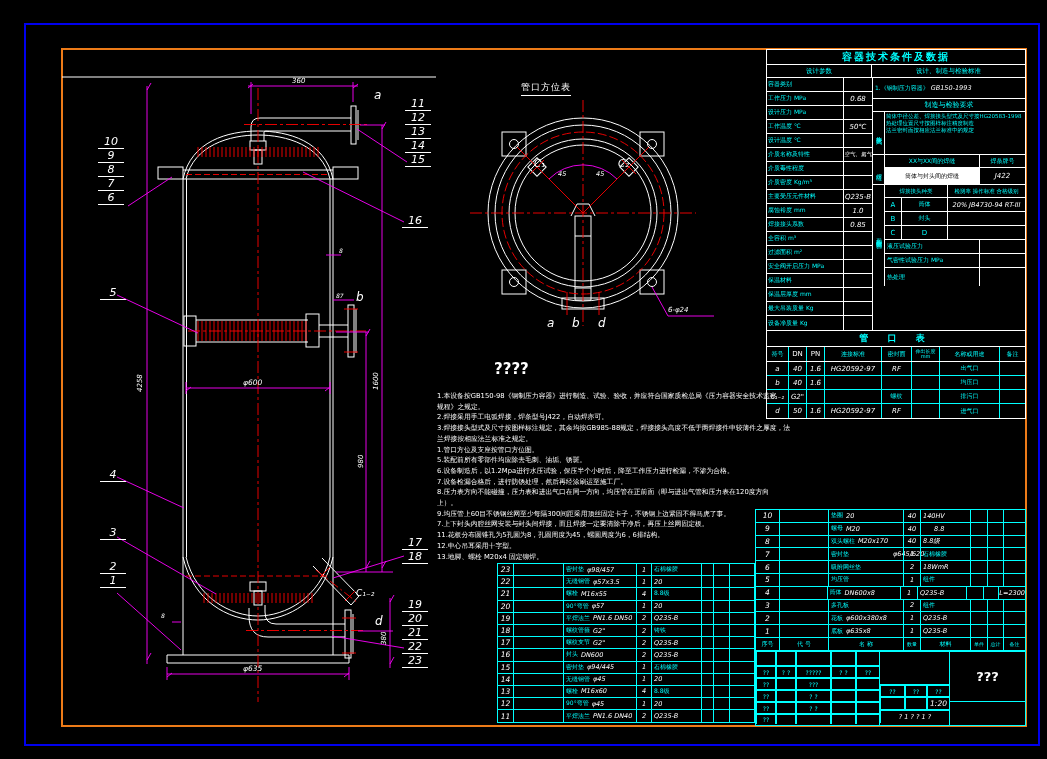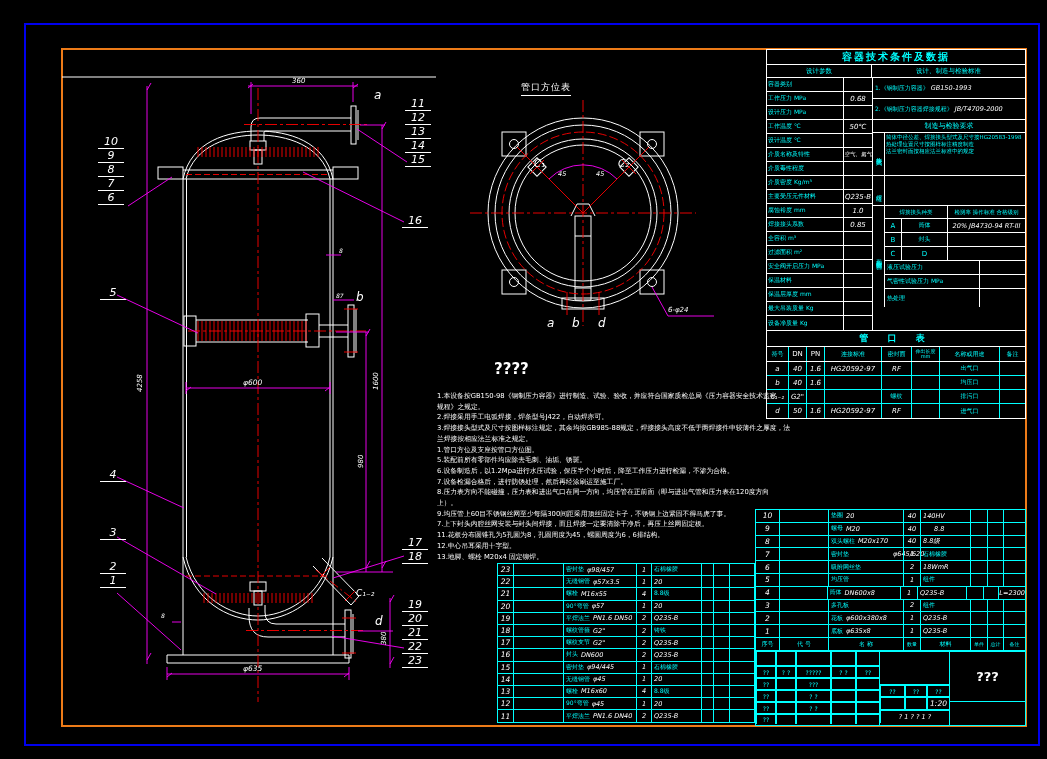--- a/index.html
+++ b/index.html
@@ -369,35 +369,41 @@
           <span class="pl">设备净质量 Kg</span>
           <span class="pv"></span>
         </div>
     </div>
 
     <div class="stdcol">
       <div class="stdl">
           <span>1.《钢制压力容器》</span>
           <span class="code">GB150-1993</span>
         </div>
-      <div class="stdl">
-          <span>2.《钢制压力容器焊接规程》</span>
-          <span class="code">JB/T4709-2000</span>
-        </div>
       <div class="mfg">制造与检验要求</div>
       <div class="blk" style="height:43px;">
         <span class="vlab">接头型式</span>
         <div class="jtx">
           <div>筒体中径公差、焊接接头型式及尺寸按HG20583-1998</div>
           <div>热处理位置尺寸按图样标注精度制造</div>
           <div>法兰密封面按相应法兰标准中的规定</div>
         </div>
       </div>
       <div class="blk wrow" style="height:30px;">
         <span class="vlab">焊缝</span>
+        <div class="sub">
+          <div class="fx" style="height:13px;border-bottom:1px solid #fff;">
+            <span class="cell" style="flex:1;font-size:6px;">XX与XX间的焊缝</span>
+            <span class="cell" style="width:46px;border-left:1px solid #fff;font-size:6px;">焊条牌号</span>
+          </div>
+          <div class="fx" style="flex:1;">
+            <span class="cell hl" style="flex:1;font-size:6px;">筒体与封头间的焊缝</span>
+            <span class="cell" style="width:46px;border-left:1px solid #fff;color:#fff;font:italic 7px 'DejaVu Sans',sans-serif;">J422</span>
+          </div>
+        </div>
       </div>
       <div class="blk" style="height:101px;border-bottom:none;">
         <span class="vlab">无损检测试验</span>
         <div class="sub" style="flex:1;display:flex;flex-direction:column;">
           <div class="fx" style="height:13px;border-bottom:1px solid #fff;">
             <span class="cell" style="width:62px;font-size:5.5px;">焊接接头种类</span>
             <span class="cell" style="flex:1;border-left:1px solid #fff;font-size:5.5px;">检测率 操作标准 合格级别</span>
           </div>
           <div class="fx" style="height:14px;border-bottom:1px solid #fff;">
             <span class="cell" style="width:16px;font-size:7px;">A</span>

